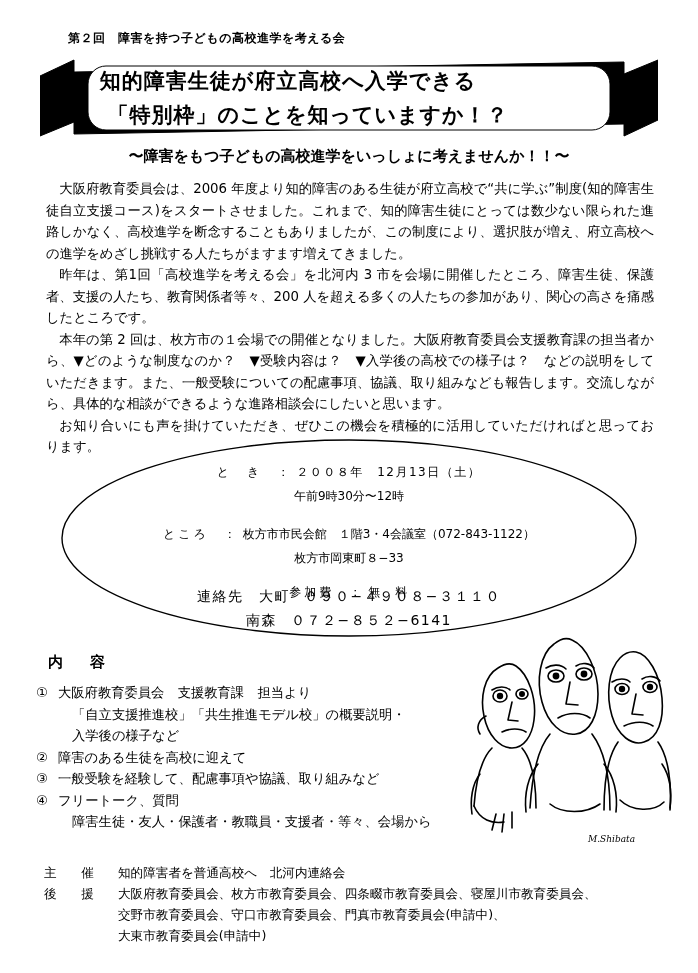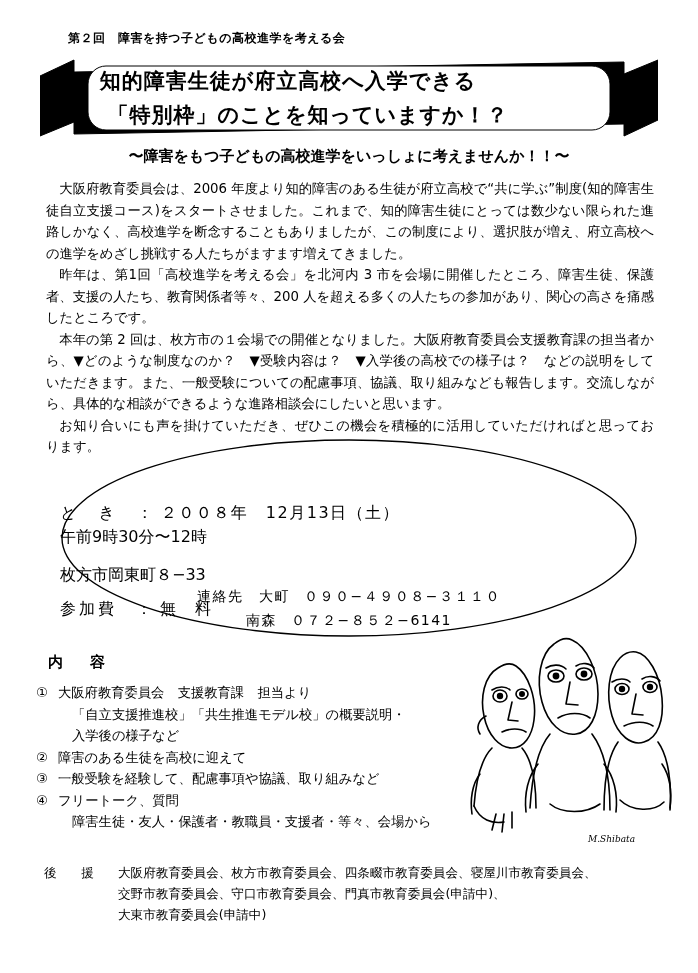--- a/index.html
+++ b/index.html
@@ -95,24 +95,23 @@
     top: 438px;
     width: 578px;
     height: 200px;
   }
   .oval svg { position: absolute; left: 0; top: 0; }
   .info {
     position: absolute;
     left: 0;
     top: 22px;
     width: 578px;
-    text-align: left;
-    font-size: 16px;
+    text-align: center;
+    font-size: 12px;
     line-height: 24px;
-    margin-top: 41px;
   }
   .info .row { white-space: nowrap; }
   .sp1 { letter-spacing: 3px; }
   .sp2 { letter-spacing: 1.5px; }
 
   .contact {
     position: absolute;
     left: 0;
     top: 584px;
     width: 698px;
@@ -226,20 +225,24 @@
     </svg>
     <div class="info">
       <div class="row">
         <span class="sp1">と　き　：</span>
         <span class="sp2">２００８年　12月13日（土）</span>
       </div>
       <div class="row">
         <span>午前9時30分〜12時</span>
       </div>
       <div style="height:14px"></div>
+      <div class="row">
+        <span class="sp1">ところ　：</span>
+        <span>枚方市市民会館　１階3・4会議室（072-843-1122）</span>
+      </div>
       <div class="row">
         <span>枚方市岡東町８−33</span>
       </div>
       <div style="height:10px"></div>
       <div class="row">
         <span class="sp1">参加費　：</span>
         <span class="sp2">無　料</span>
       </div>
     </div>
   </div>
@@ -328,20 +331,24 @@
         <path d="M196 118 C206 132 210 158 208 186"></path>
         <path d="M200 140 C208 152 210 168 208 184"></path>
         <path d="M158 176 C170 188 192 188 202 178"></path>
       </g>
     </svg>
   </div>
   <div class="sig">M.Shibata</div>
 
   <div class="footer">
     <div class="frow">
+      <span class="flabel">主　催</span>
+      <span>知的障害者を普通高校へ　北河内連絡会</span>
+    </div>
+    <div class="frow">
       <span class="flabel">後　援</span>
       <span>大阪府教育委員会、枚方市教育委員会、四条畷市教育委員会、寝屋川市教育委員会、</span>
     </div>
     <div class="frow">
       <span>交野市教育委員会、守口市教育委員会、門真市教育委員会(申請中)、</span>
     </div>
     <div class="frow">
       <span>大東市教育委員会(申請中)</span>
     </div>
   </div>

